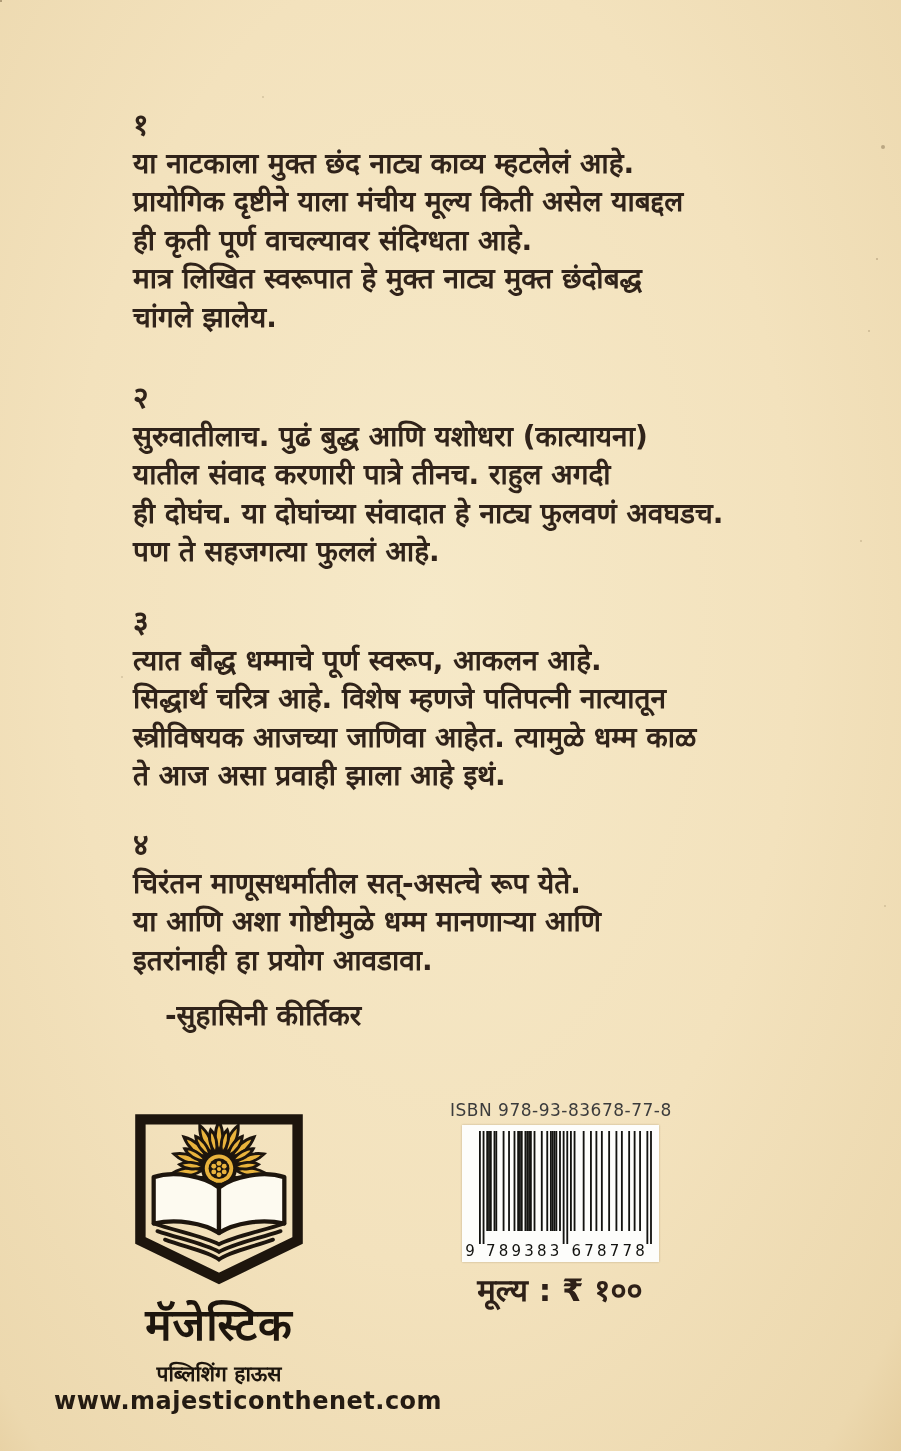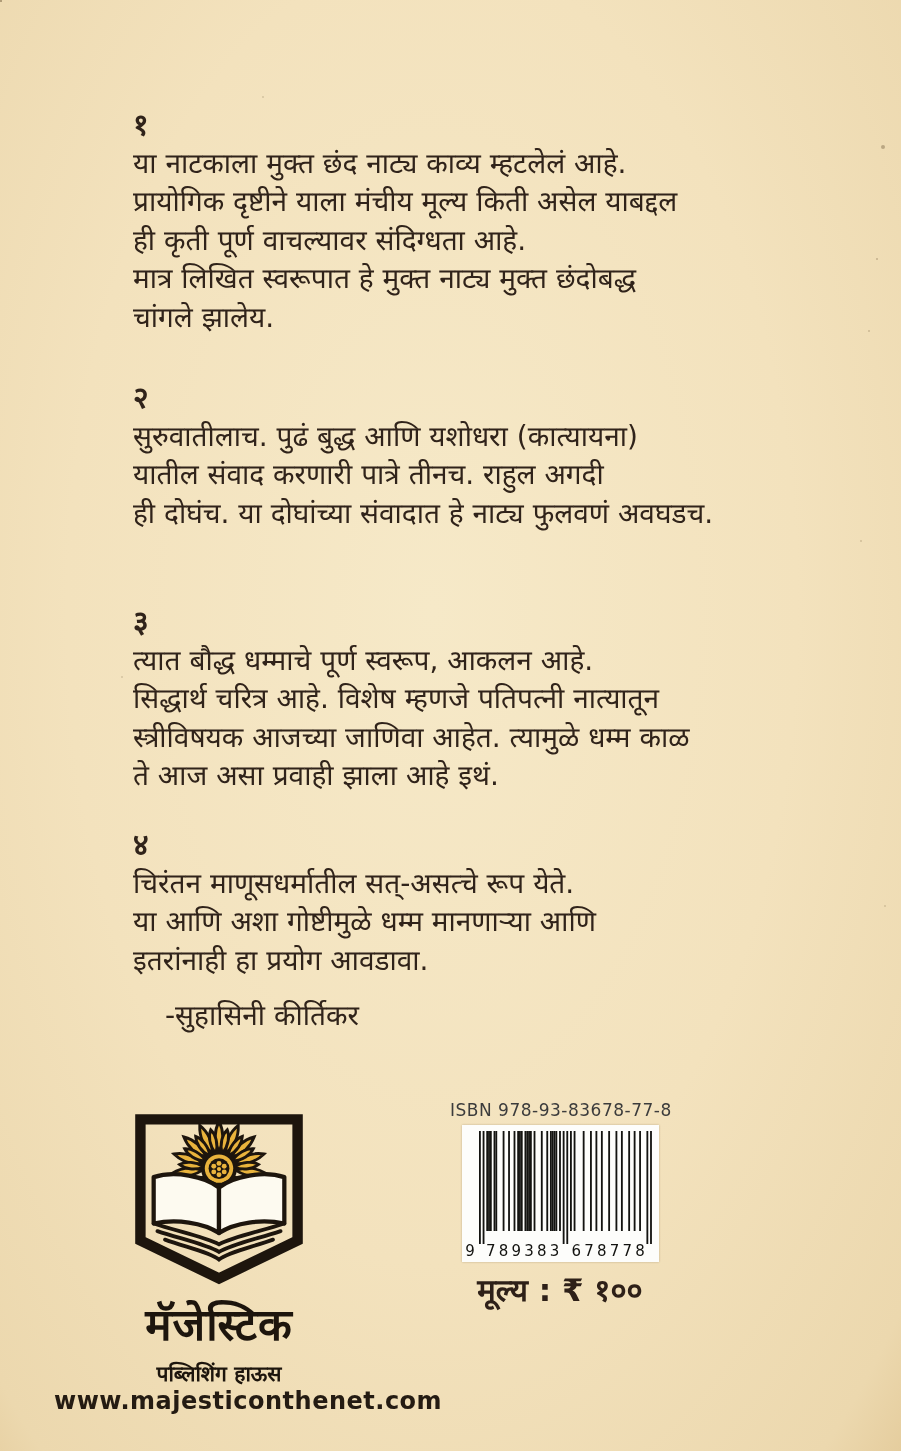--- a/index.html
+++ b/index.html
@@ -18,24 +18,24 @@
     box-shadow:882px 146px 0 1px rgba(90,70,40,.35),
                876px 258px 0 0 rgba(90,70,40,.3),
                868px 330px 0 0 rgba(90,70,40,.25),
                262px 96px 0 0 rgba(90,70,40,.2),
                121px 676px 0 0 rgba(90,70,40,.2),
                860px 540px 0 0 rgba(90,70,40,.22),
                884px 905px 0 0 rgba(90,70,40,.2);
   }
   .section{position:absolute;left:133px;width:660px;color:#30231a;}
   .sec-num{font-size:30px;font-weight:700;line-height:38.5px;}
-  .sec-line{font-size:28px;font-weight:400;line-height:38.5px;white-space:nowrap;}
+  .sec-line{font-size:28px;font-weight:700;line-height:38.5px;white-space:nowrap;}
   .signature{
     position:absolute;left:165px;top:995px;
-    font-size:28px;font-weight:400;color:#30231a;white-space:nowrap;
+    font-size:28px;font-weight:700;color:#30231a;white-space:nowrap;
   }
   
   .publisher{position:absolute;left:54px;top:1108px;width:330px;text-align:center;color:#1d150d;}
   .logo-svg{display:block;margin:0 auto;}
   .pub-name{font-size:44px;font-weight:700;line-height:46px;margin-top:16px;letter-spacing:1px;}
   .pub-sub{font-size:21px;font-weight:700;line-height:24px;margin-top:14px;}
   .pub-web{font-size:24px;font-weight:700;line-height:26px;margin-top:2px;letter-spacing:.5px;color:#241b12;}
   
   .isbn-block{position:absolute;left:450px;top:1100px;width:220px;text-align:center;}
   .isbn-label{font-size:17px;color:#3c3c3c;letter-spacing:.5px;white-space:nowrap;}
@@ -56,20 +56,21 @@
     <div class="sec-line">ही कृती पूर्ण वाचल्यावर संदिग्धता आहे.</div>
     <div class="sec-line">मात्र लिखित स्वरूपात हे मुक्त नाट्य मुक्त छंदोबद्ध</div>
     <div class="sec-line">चांगले झालेय.</div>
   </div>
 
   <div class="section" style="top:379px">
     <div class="sec-num">२</div>
     <div class="sec-line">सुरुवातीलाच. पुढं बुद्ध आणि यशोधरा (कात्यायना)</div>
     <div class="sec-line">यातील संवाद करणारी पात्रे तीनच. राहुल अगदी</div>
     <div class="sec-line">ही दोघंच. या दोघांच्या संवादात हे नाट्य फुलवणं अवघडच.</div>
+    <div class="sec-line">पण ते सहजगत्या फुललं आहे.</div>
   </div>
 
   <div class="section" style="top:603px">
     <div class="sec-num">३</div>
     <div class="sec-line">त्यात बौद्ध धम्माचे पूर्ण स्वरूप, आकलन आहे.</div>
     <div class="sec-line">सिद्धार्थ चरित्र आहे. विशेष म्हणजे पतिपत्नी नात्यातून</div>
     <div class="sec-line">स्त्रीविषयक आजच्या जाणिवा आहेत. त्यामुळे धम्म काळ</div>
     <div class="sec-line">ते आज असा प्रवाही झाला आहे इथं.</div>
   </div>
 

